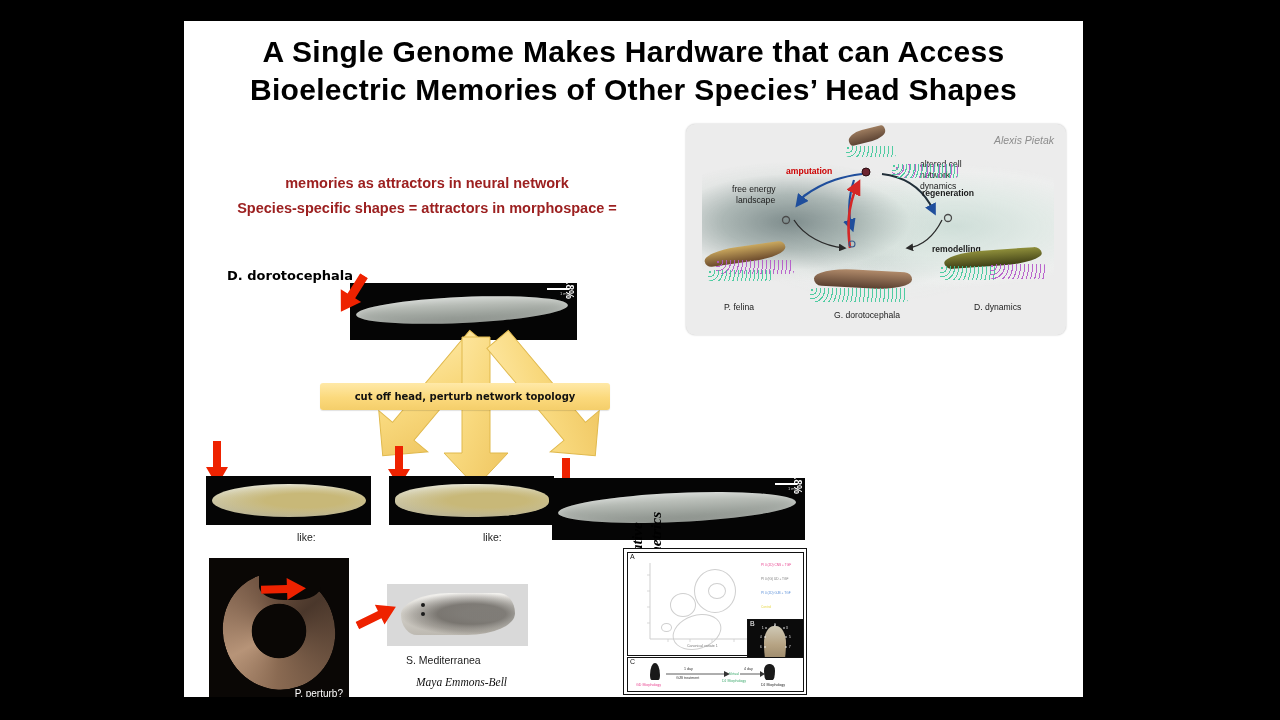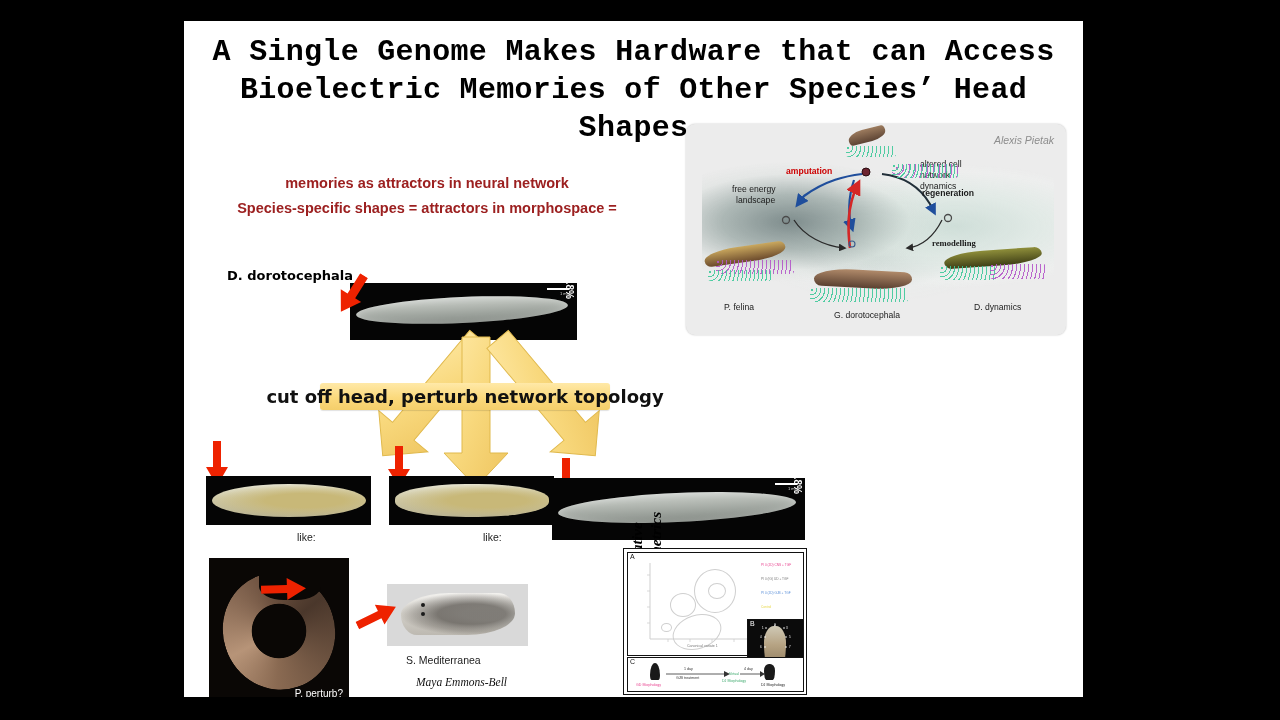--- a/index.html
+++ b/index.html
@@ -6,21 +6,21 @@
   body{width:1280px;height:720px;overflow:hidden;font-family:"DejaVu Sans",sans-serif;}
 
   #slide{
     position:absolute;left:184px;top:21px;width:899px;height:676px;
     background:#ffffff;overflow:hidden;
   }
 
   
   #title{
     position:absolute;left:0;top:12px;width:899px;text-align:center;
-    font-family:Liberation Mono, monospace;
+    font-family:Liberation Sans, sans-serif;
     font-weight:bold;font-size:30px;line-height:38px;color:#000;
     letter-spacing:.3px;
   }
   #title .ln{display:block;}
 
   
   #redline{
     position:absolute;left:25px;top:150px;width:436px;text-align:center;
     color:#9c2020;font-family:"Liberation Sans",sans-serif;
     font-weight:bold;font-size:14.5px;line-height:25px;
@@ -92,21 +92,21 @@
   
   .yarrow{position:absolute;}
   .yarrow svg{display:block;overflow:visible;}
 
   
   #banner{
     position:absolute;left:136px;top:362px;width:290px;height:27px;
     background:linear-gradient(180deg,#ffe9a8 0%,#fbd97c 55%,#f4ce6a 100%);
     border-radius:3px;
     display:flex;align-items:center;justify-content:center;
-    font-family:"DejaVu Sans",sans-serif;font-weight:bold;font-size:18px;color:#111;
+    font-family:"DejaVu Sans",sans-serif;font-weight:bold;font-size:10px;color:#111;
     box-shadow:0 1px 1px rgba(0,0,0,.12);
     white-space:nowrap;
   }
 
   
   .rarrow{position:absolute;}
   .rarrow svg{display:block;}
 
   
   .likecap{
@@ -210,21 +210,21 @@
       <circle cx="166" cy="120" r="3" fill="none" stroke="#3a5a8a" stroke-width="1.1"></circle>
     </svg>
 
     <div class="lbl red" style="left:100px;top:42px;">amputation</div>
     <div class="lbl" style="left:234px;top:35px;">altered cell</div>
     <div class="lbl" style="left:234px;top:46px;">network</div>
     <div class="lbl" style="left:234px;top:57px;">dynamics</div>
     <div class="lbl" style="left:46px;top:60px;">free energy</div>
     <div class="lbl" style="left:50px;top:71px;">landscape</div>
     <div class="lbl b" style="left:236px;top:64px;">regeneration</div>
-    <div class="lbl b" style="left:246px;top:114px;font-family:Liberation Serif, serif;">remodelling</div>
+    <div class="lbl b" style="left:246px;top:120px;">remodelling</div>
     <div class="credit">Alexis Pietak</div>
 
     <div class="worm" style="left:162px;top:5px;width:38px;height:13px;background:linear-gradient(180deg,#9c7b5e,#5d4434);transform:rotate(-14deg);"></div>
     <div class="speck" style="left:160px;top:22px;width:50px;height:11px;"></div>
     <div class="speck mix" style="left:206px;top:40px;width:66px;height:14px;"></div>
 
     <div class="worm" style="left:18px;top:122px;width:82px;height:16px;background:linear-gradient(180deg,#caa85e,#6b4a2c);transform:rotate(-8deg);"></div>
     <div class="speck pur" style="left:30px;top:136px;width:78px;height:14px;"></div>
     <div class="speck" style="left:22px;top:146px;width:64px;height:11px;"></div>
     <div class="sp" style="left:38px;top:178px;">P. felina</div>

